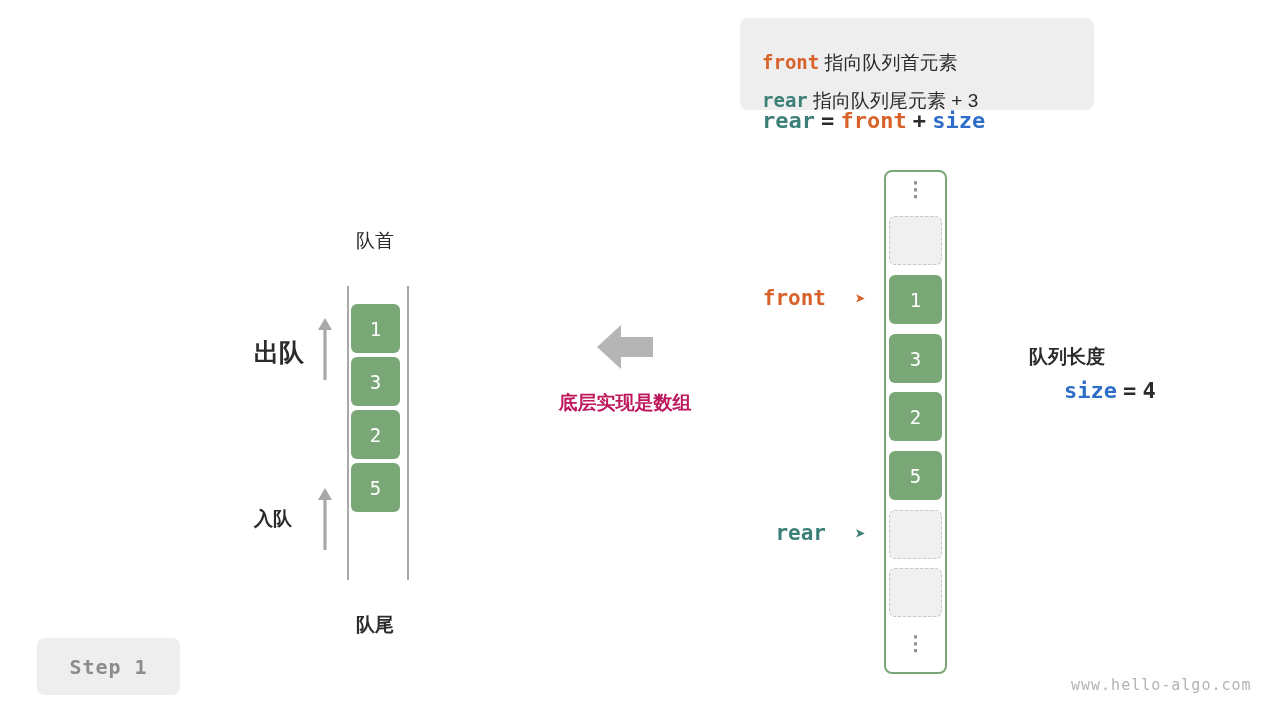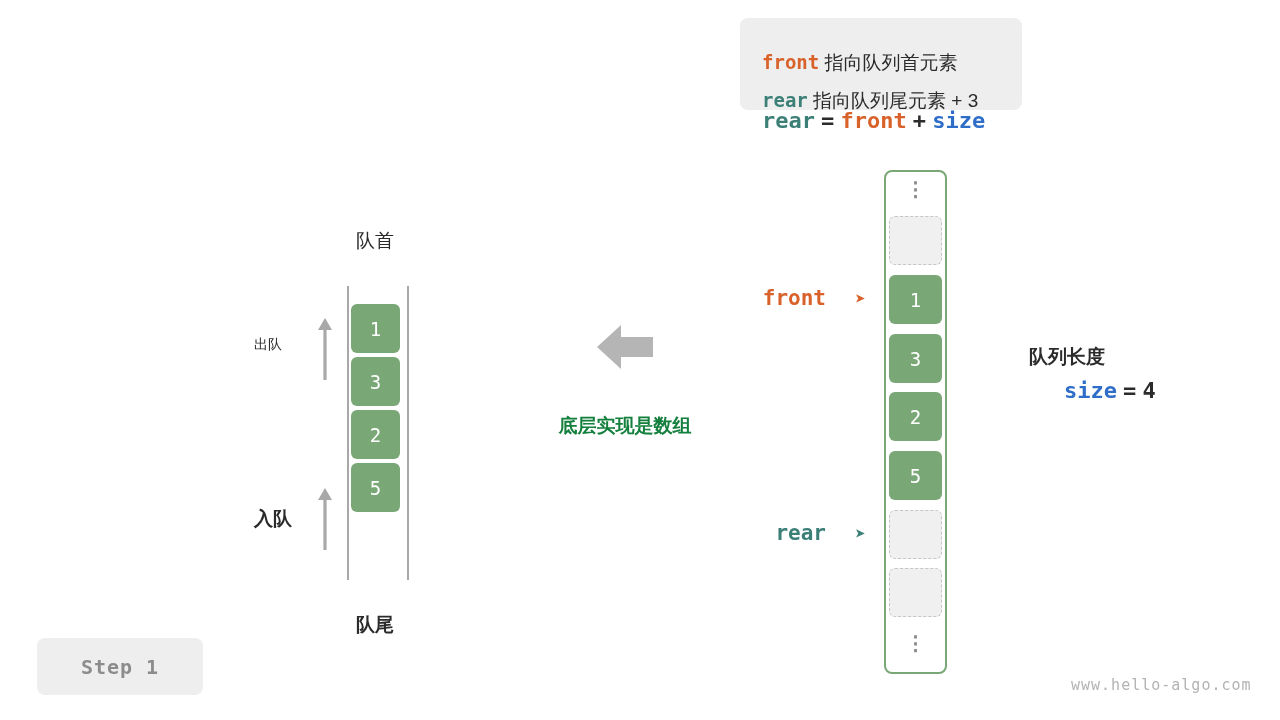--- a/index.html
+++ b/index.html
@@ -18,21 +18,21 @@
     position: absolute;
     left: 0; top: 0;
     width: 1280px;
     height: 720px;
   }
   .abs { position: absolute; }
 
   
   #step-badge {
     left: 37px; top: 638px;
-    width: 166px; height: 57px;
+    width: 143px; height: 57px;
     background: #eeeeee;
     border-radius: 8px;
     display: flex;
     align-items: center;
     justify-content: center;
     color: #8c8c8c;
     font-family: "DejaVu Sans Mono", monospace;
     font-size: 20px;
     font-weight: bold;
     letter-spacing: 1px;
@@ -71,48 +71,48 @@
     color: #ffffff;
     font-size: 19px;
     font-family: "DejaVu Sans Mono", monospace;
     display: flex;
     align-items: center;
     justify-content: center;
   }
 
   #label-dequeue {
     left: 254px; top: 336px;
-    font-size: 14px; font-weight: normal; color: #2b2b2b;
+    font-size: 25px; font-weight: bold; color: #2b2b2b;
   }
   #label-enqueue {
     left: 254px; top: 506px;
     font-size: 19px; font-weight: bold; color: #2b2b2b;
   }
 
   .up-arrow {
     width: 18px; height: 66px;
   }
 
   
   #transform-arrow { left: 595px; top: 320px; }
 
   #note-impl {
-    left: 508px; top: 410px;
+    left: 508px; top: 387px;
     width: 234px;
     text-align: center;
     font-size: 19px;
     font-weight: bold;
-    color: #15803d;
+    color: #be185d;
     line-height: 31px;
   }
 
   
   #pointer-note {
     left: 740px; top: 18px;
-    width: 282px; height: 92px;
+    width: 354px; height: 92px;
     background: #eeeeee;
     border-radius: 8px;
   }
   .note-line {
     position: absolute;
     left: 22px;
     font-size: 19px;
     color: #2b2b2b;
     white-space: nowrap;
   }

